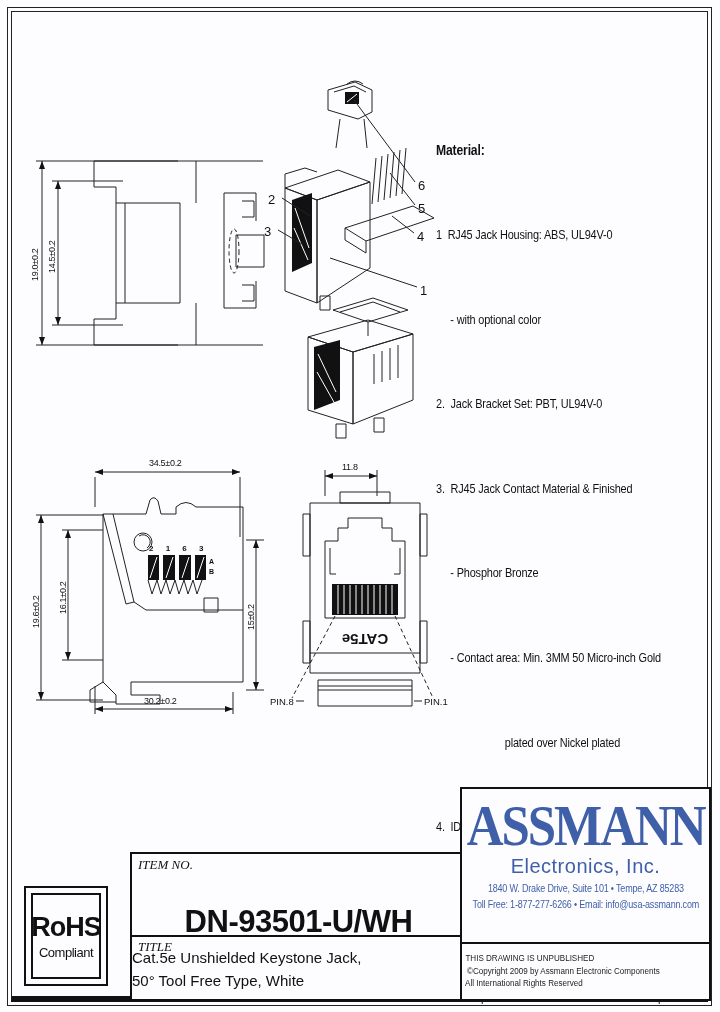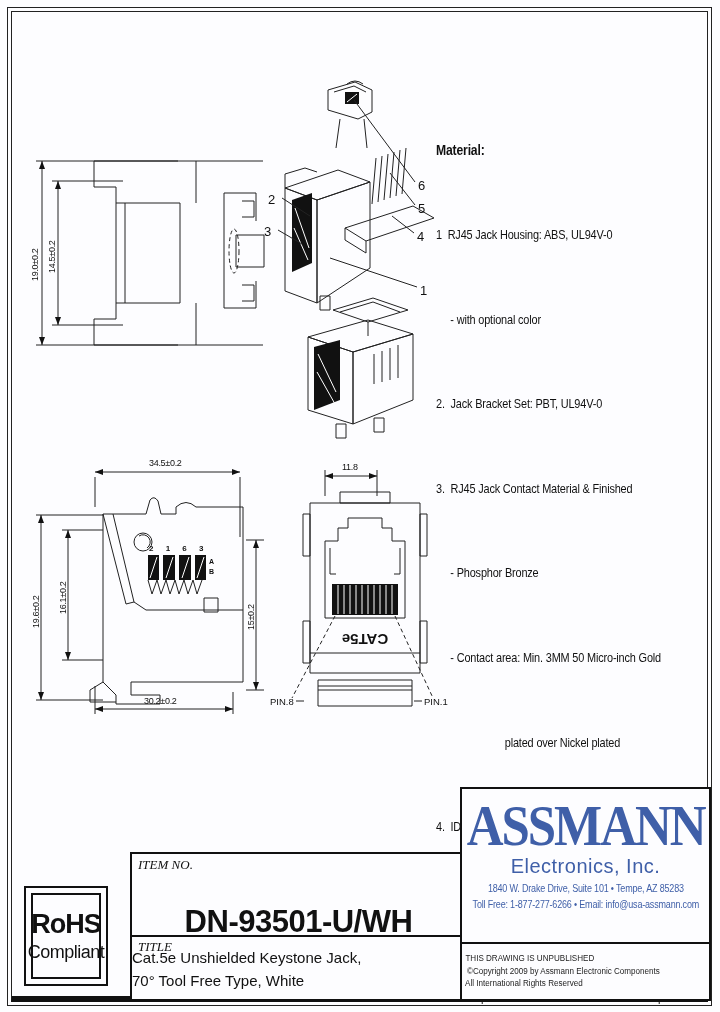--- a/index.html
+++ b/index.html
@@ -35,21 +35,21 @@
   svg .ab { font-size:7px; font-weight:700; letter-spacing:0; }
   svg .cat { font-size:15px; font-weight:700; }
   svg .pin { font-size:9.5px; }
   svg .dash { stroke-dasharray:4 3; }
 
   
   .rohs { position:absolute; left:24px; top:886px; width:84px; height:100px; border:2px solid #111; background:#fdfdff; }
   .rohs-inner { position:absolute; left:5px; top:5px; right:5px; bottom:5px; border:2px solid #111;
     display:flex; flex-direction:column; align-items:center; justify-content:center; }
   .rohs-big { font-weight:700; font-size:27px; letter-spacing:-1px; }
-  .rohs-small { font-size:18px; margin-top:2px; letter-spacing:-0.5px; }
+  .rohs-small { font-size:13px; margin-top:2px; letter-spacing:-0.5px; }
 
   
   .item-block { position:absolute; left:130px; top:852px; width:337px; height:149px; border:2.5px solid #111; background:#fdfdff;text-decoration:underline; }
   .item-top { height:81px; position:relative; }
   .item-label { position:absolute; left:6px; top:3px; font-style:italic; font-size:13px; font-family:"Liberation Serif",serif; }
   .item-no { position:absolute; left:0; right:0; top:24px; text-align:center; font-weight:700; font-size:31px; letter-spacing:-0.5px;margin-top:26px; }
   .title-sec { border-top:2.5px solid #111; position:relative; height:63px; }
   .title-label { position:absolute; left:6px; top:2px; font-style:italic; font-size:13px; font-family:"Liberation Serif",serif; }
   .title-lines { position:absolute; left:0; right:0; top:9px; text-align:left; font-size:15px; line-height:23px; }
 
@@ -303,21 +303,21 @@
 
   <div class="item-block">
     <div class="item-top">
       <div class="item-label">ITEM NO.</div>
       <div class="item-no">DN-93501-U/WH</div>
     </div>
     <div class="title-sec">
       <div class="title-label">TITLE</div>
       <div class="title-lines">
         <div>Cat.5e Unshielded Keystone Jack,</div>
-        <div>70° Tool Free Type, White</div>
+        <div>50° Tool Free Type, White</div>
       </div>
     </div>
   </div>
 
   <div class="co-block">
     <div class="co-top">
       <div class="co-logo">ASSMANN</div>
       <div class="co-sub">Electronics,  Inc.</div>
       <div class="co-addr">1840 W. Drake Drive, Suite 101 • Tempe, AZ 85283</div>
       <div class="co-addr">Toll Free: 1-877-277-6266 • Email: info@usa-assmann.com</div>

